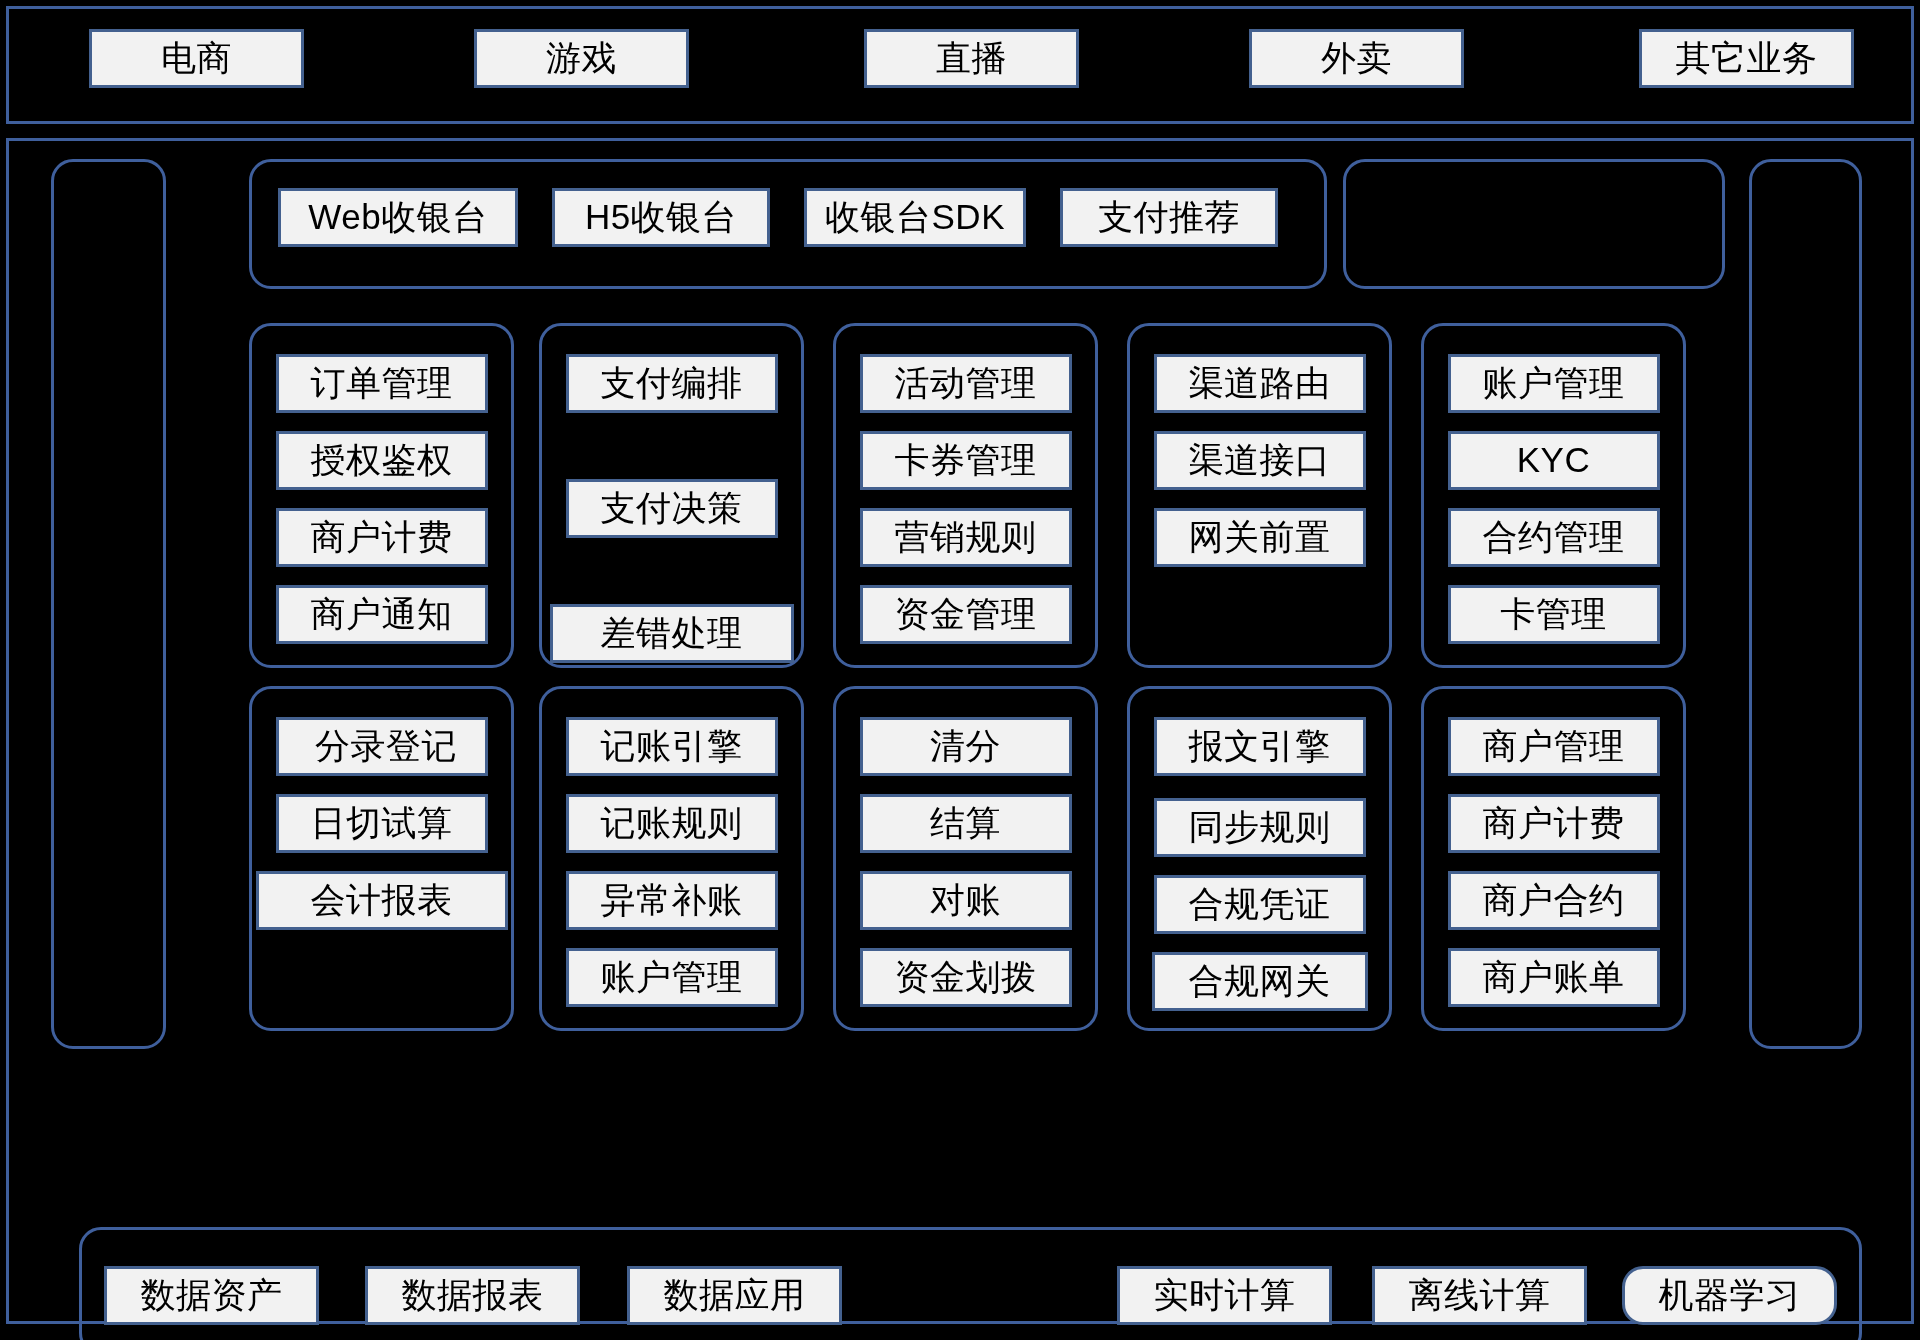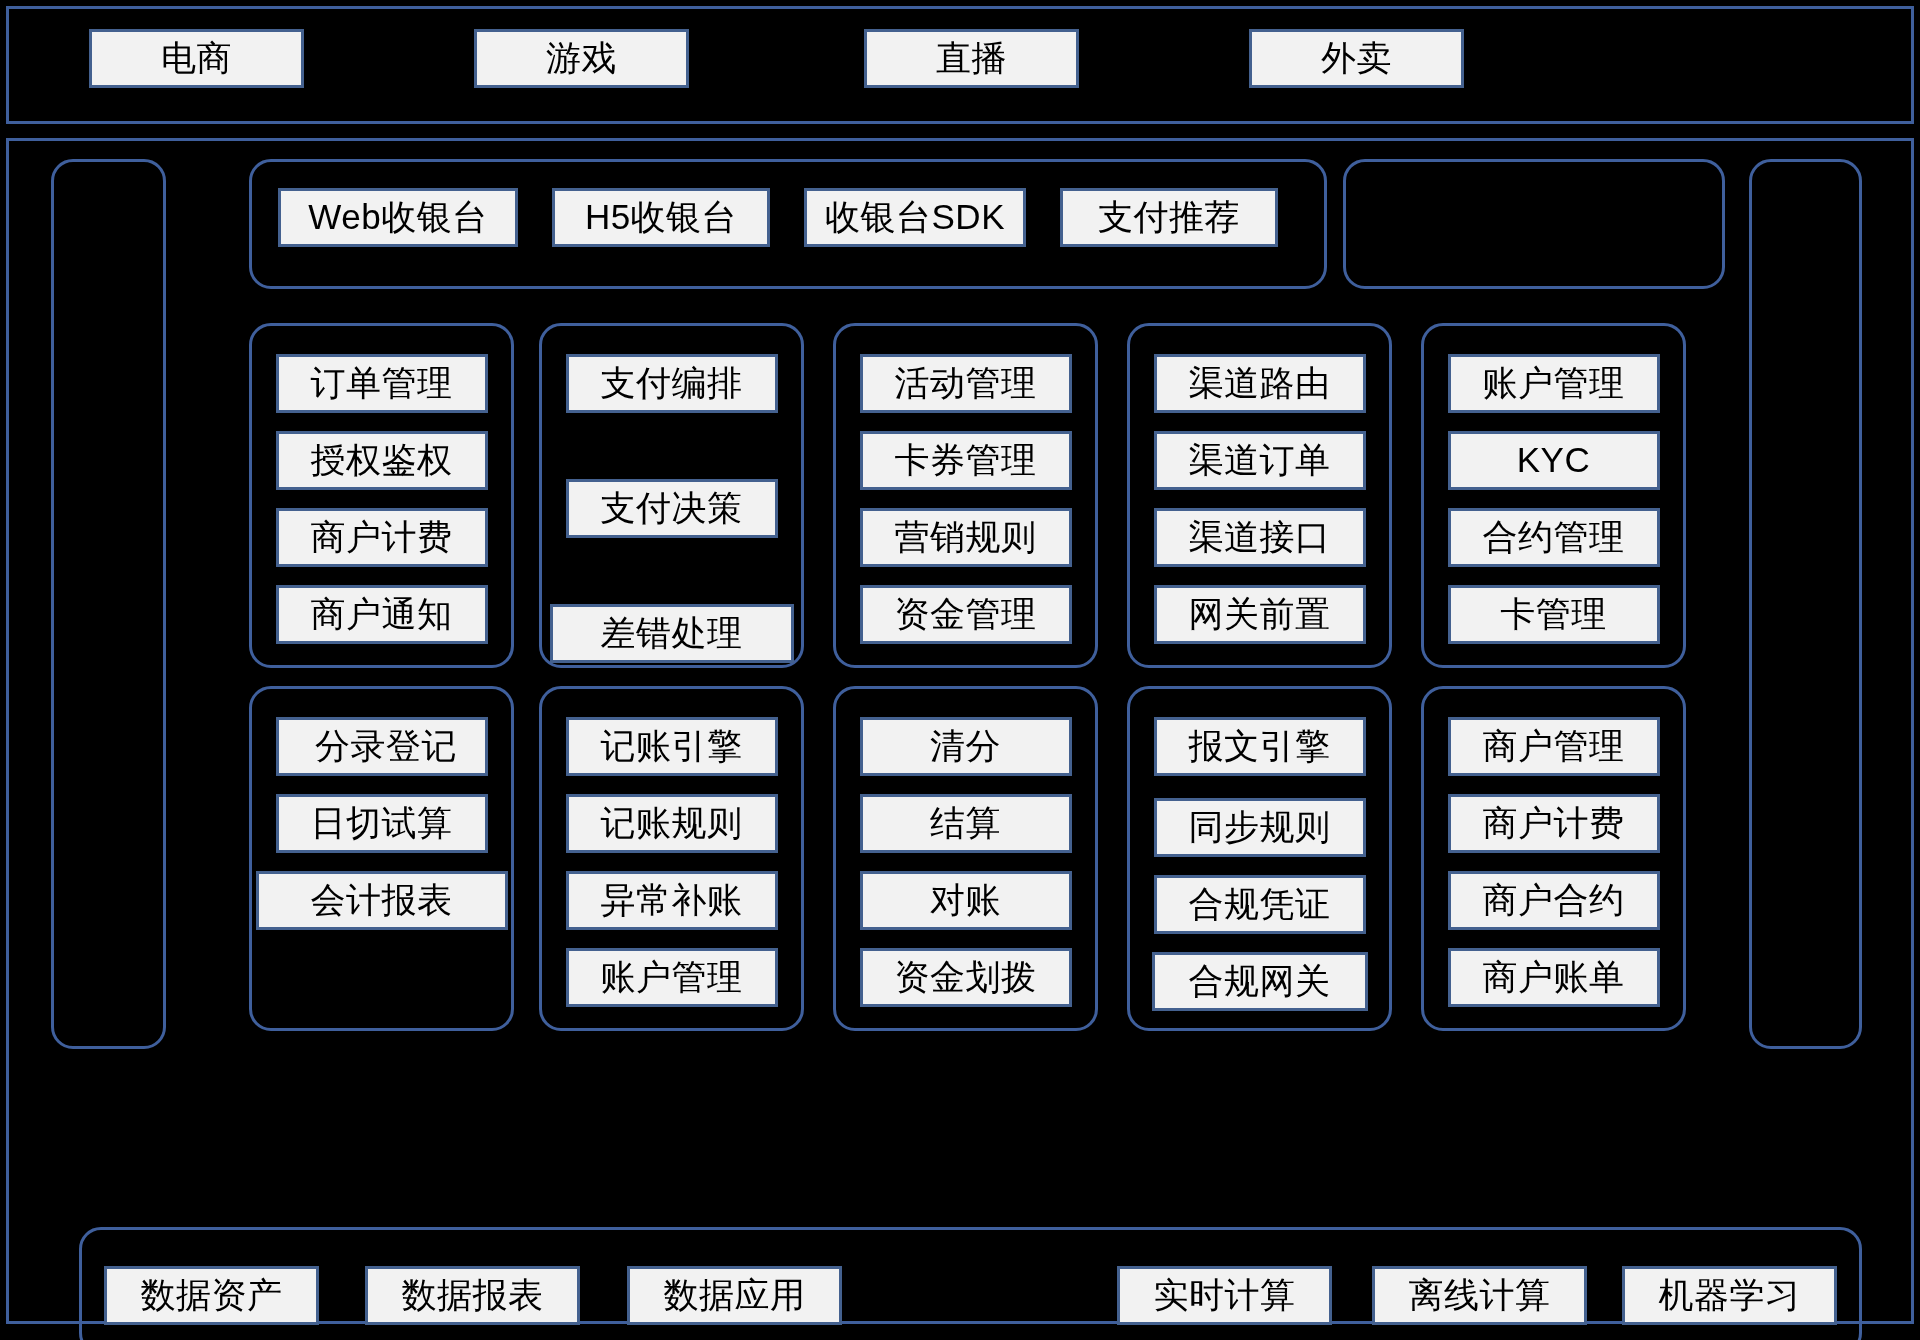--- a/index.html
+++ b/index.html
@@ -97,20 +97,21 @@
 </head>
 <body>
 
 <div class="page">
 
   <div class="business-band" id="business-band">
       <div class="chip" style="position:absolute; top:20px; left:80px; width:215px;">电商</div>
       <div class="chip" style="position:absolute; top:20px; left:465px; width:215px;">游戏</div>
       <div class="chip" style="position:absolute; top:20px; left:855px; width:215px;">直播</div>
       <div class="chip" style="position:absolute; top:20px; left:1240px; width:215px;">外卖</div>
+      <div class="chip" style="position:absolute; top:20px; left:1630px; width:215px;">其它业务</div>
     </div>
 
   <div class="platform">
 
     <div class="side-rail" style="left:42px; top:18px; width:115px; height:890px;"></div>
 
     <div class="side-rail" style="left:1740px; top:18px; width:113px; height:890px;"></div>
 
     <div class="checkout-band" id="checkout-band" style="left:240px; top:18px; width:1078px; height:130px; padding-left:26px;">
         <div class="chip" style="width:240px;">Web收银台</div>
@@ -134,21 +135,20 @@
           <div class="chip" style="width:244px; margin-bottom:84px;">差错处理</div>
         </div>
         <div class="col-group" style="left:824px; top:182px; width:265px; height:345px;">
           <div class="chip" style="width:212px; margin-bottom:18px;">活动管理</div>
           <div class="chip" style="width:212px; margin-bottom:18px;">卡券管理</div>
           <div class="chip" style="width:212px; margin-bottom:18px;">营销规则</div>
           <div class="chip" style="width:212px; margin-bottom:18px;">资金管理</div>
         </div>
         <div class="col-group" style="left:1118px; top:182px; width:265px; height:345px;">
           <div class="chip" style="width:212px; margin-bottom:18px;">渠道路由</div>
-          <div class="chip" style="width:212px; margin-bottom:18px;">渠道订单</div>
           <div class="chip" style="width:212px; margin-bottom:18px;">渠道接口</div>
           <div class="chip" style="width:212px; margin-bottom:18px;">网关前置</div>
         </div>
         <div class="col-group" style="left:1412px; top:182px; width:265px; height:345px;">
           <div class="chip" style="width:212px; margin-bottom:18px;">账户管理</div>
           <div class="chip" style="width:212px; margin-bottom:18px;">KYC</div>
           <div class="chip" style="width:212px; margin-bottom:18px;">合约管理</div>
           <div class="chip" style="width:212px; margin-bottom:18px;">卡管理</div>
         </div>
         <div class="col-group" style="left:240px; top:545px; width:265px; height:345px;">
@@ -181,17 +181,17 @@
           <div class="chip" style="width:212px; margin-bottom:18px;">商户账单</div>
         </div>
       </div>
 
     <div class="data-band" id="data-band" style="left:70px; top:1086px; width:1783px; height:128px;">
         <div class="chip" style="position:absolute; top:36px; left:22px; width:215px;">数据资产</div>
         <div class="chip" style="position:absolute; top:36px; left:283px; width:215px;">数据报表</div>
         <div class="chip" style="position:absolute; top:36px; left:545px; width:215px;">数据应用</div>
         <div class="chip" style="position:absolute; top:36px; left:1035px; width:215px;">实时计算</div>
         <div class="chip" style="position:absolute; top:36px; left:1290px; width:215px;">离线计算</div>
-        <div class="chip" style="position:absolute; top:36px; left:1540px; width:215px;">机器学习</div>
+        <div class="chip" style="position:absolute; top:36px; left:1540px; width:215px;border-radius:21px;">机器学习</div>
       </div>
 
   </div>
 </div>
 
 </body></html>

